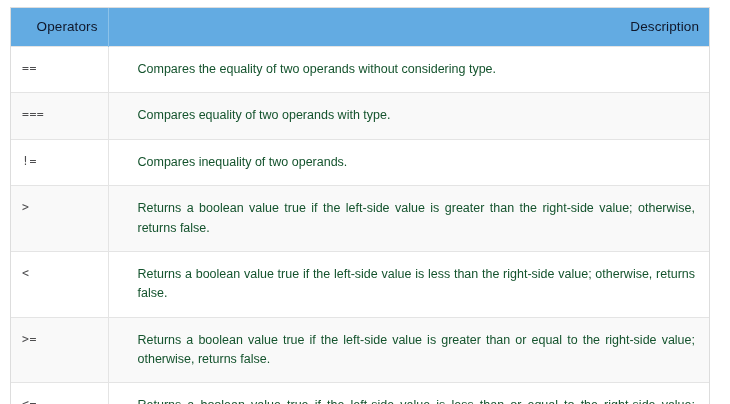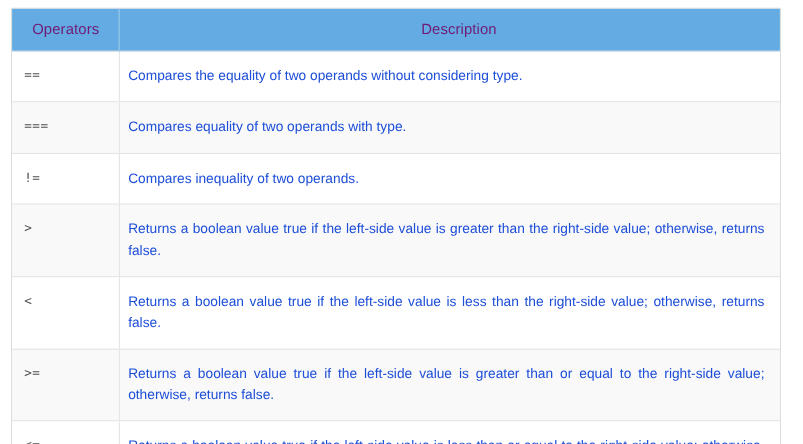--- a/index.html
+++ b/index.html
@@ -34,24 +34,24 @@
     table-layout: fixed;
     background: #ffffff;
   }
   table.operators-table col.col-op { width: 97px; }
   table.operators-table col.col-desc { width: auto; }
 
   thead tr.header-row {
     background: #63abe2;
   }
   thead th {
-    color: #701a75;
+    color: #0f172a;
     font-size: 13.5px;
     font-weight: normal;
-    text-align: center;
+    text-align: right;
     padding: 11px 10px 12px 10px;
     border: none;
     vertical-align: middle;
     letter-spacing: 0.1px;
   }
   thead th.th-op {
     border-right: 1px solid #8cc2e9;
     padding-left: 11px;
   }
   thead th.th-desc {
@@ -75,23 +75,23 @@
   tbody td.cell-op {
     border-right: 1px solid #e4e4e4;
     font-family: "DejaVu Sans Mono", "Liberation Mono", monospace;
     font-size: 11.5px;
     color: #4d4d4f;
     white-space: nowrap;
     letter-spacing: 0.5px;
   }
   tbody td.cell-desc {
     text-align: justify;
-    padding-left: 8px;
+    padding-left: 29px;
     padding-right: 14px;
-    color: #1d4ed8;
+    color: #14532d;
   }
   tbody td.cell-desc .desc-text {
     display: block;
   }
 </style>
 </head>
 <body>
 
 <div class="page">
   <div class="table-wrap">

